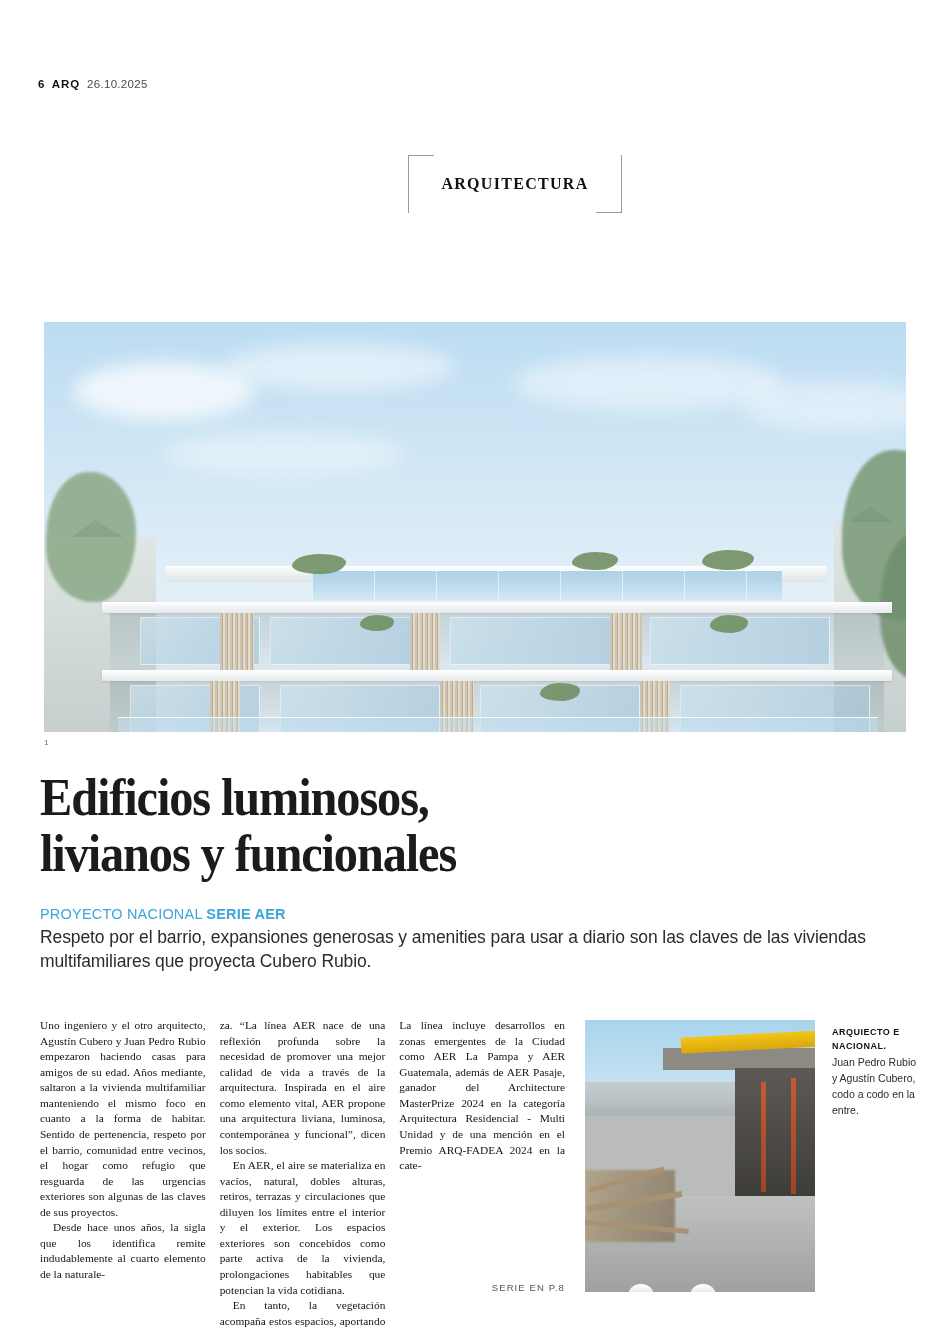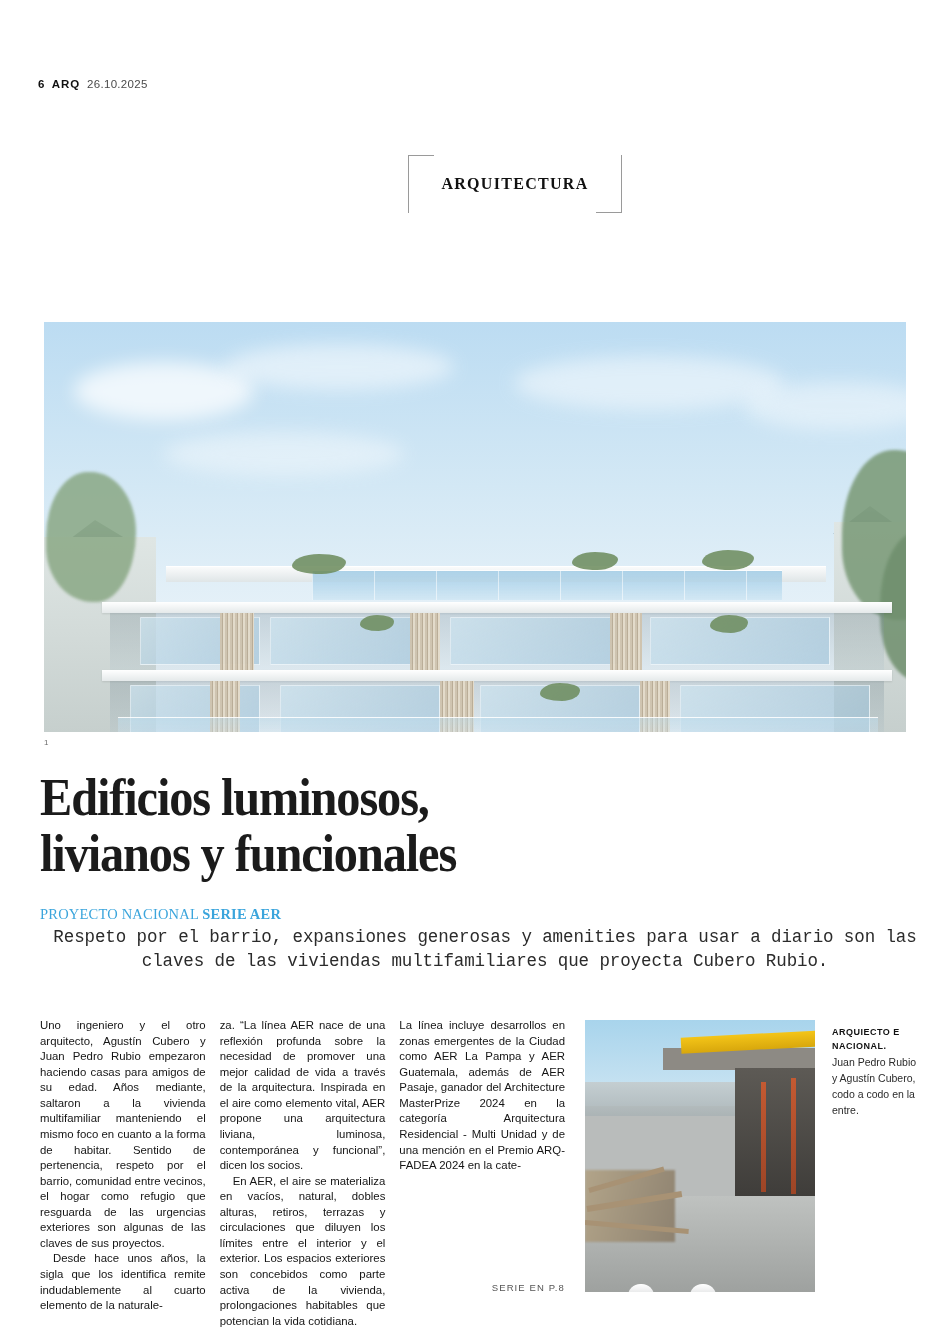--- a/index.html
+++ b/index.html
@@ -222,54 +222,53 @@
     color: #1b1b1b;
     transform: scaleX(0.93);
     transform-origin: left top;
   }
 
   
   .kicker {
     position: absolute;
     left: 40px;
     top: 906px;
-    font-family: Liberation Serif, serif;
+    font-family: Liberation Sans, sans-serif;
     font-size: 14.5px;
     letter-spacing: 0.2px;
     color: #3ba5dc;
     white-space: nowrap;
   }
   .kicker .k-bold { font-weight: bold; }
 
   .standfirst {
     position: absolute;
     left: 40px;
     top: 926px;
     width: 890px;
-    font-family: Liberation Mono, monospace;
+    font-family: Liberation Sans, sans-serif;
     font-size: 17.5px;
     line-height: 1.37;
     color: #2b2b2b;
     letter-spacing: -0.1px;
-    text-align: center;
   }
 
   
   .cols {
     position: absolute;
     left: 40px;
     top: 1018px;
     width: 525px;
     height: 275px;
     display: flex;
     gap: 14px;
   }
   .col {
     width: 166px;
-    font-family: Liberation Sans, sans-serif;
+    font-family: Liberation Serif, serif;
     font-size: 11.4px;
     line-height: 1.365;
     text-align: justify;
     color: #141414;
     hyphens: auto;
   }
   .col p { margin: 0; }
   .col p + p { text-indent: 13px; }
 
   .jump {

